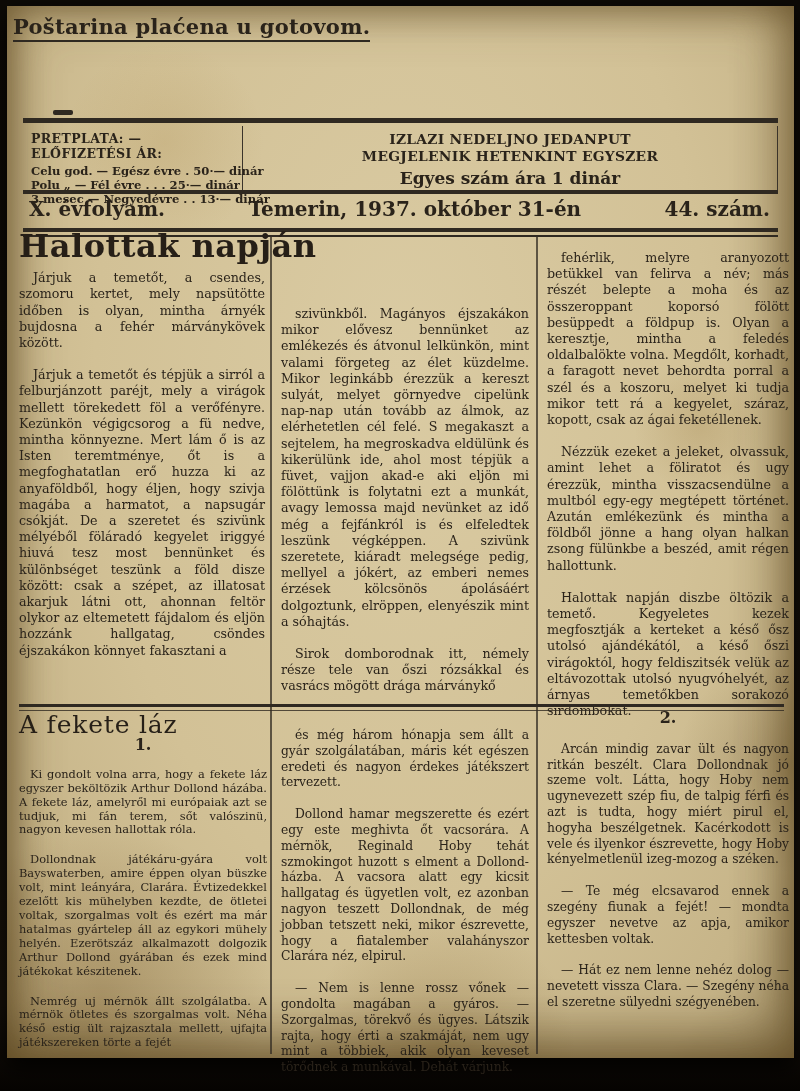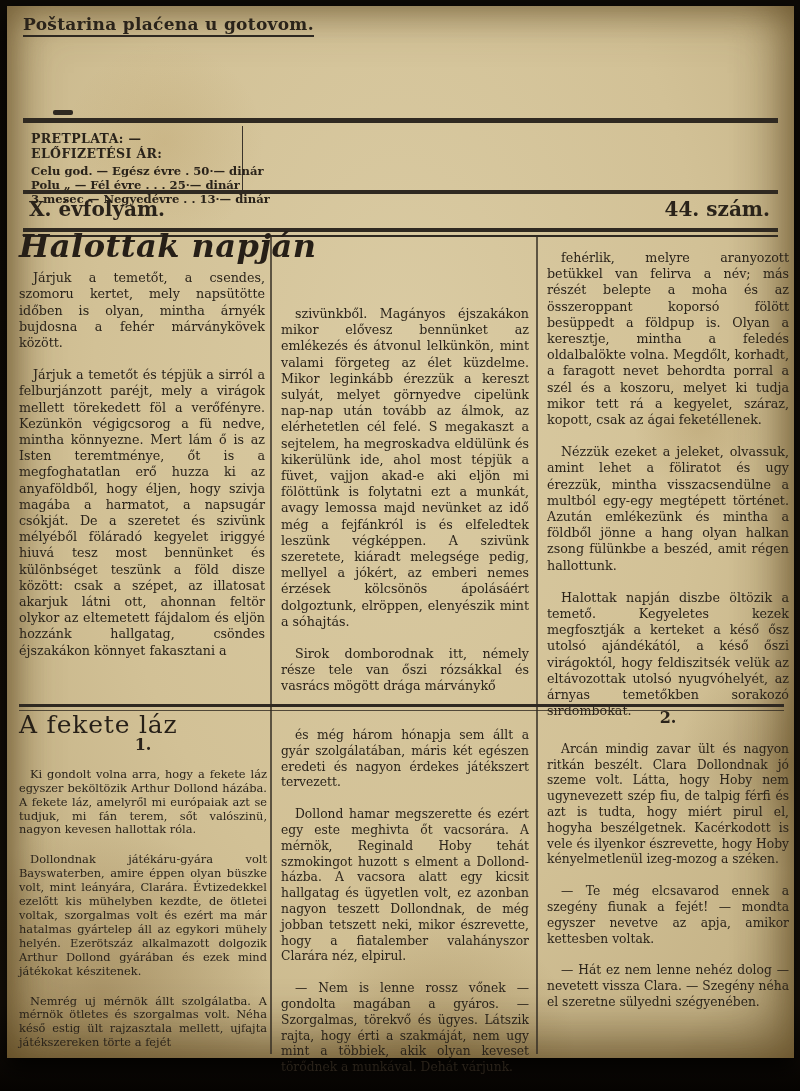--- a/index.html
+++ b/index.html
@@ -20,21 +20,21 @@
       radial-gradient(ellipse at 50% 35%, #dacba3 0%, #d2c196 55%, #c6b488 85%, #ac9a70 100%);
     box-shadow:
       inset 0 0 55px rgba(86,62,20,.45),
       inset -10px -24px 50px rgba(70,50,15,.45),
       inset 8px 8px 28px rgba(70,50,15,.30),
       0 10px 22px rgba(0,0,0,.85);
   }
   .ink{background:#2f2921;}
   
   .postage{
-    position:absolute;left:16px;top:8px;font-size:17px;font-weight:bold;
+    position:absolute;left:6px;top:8px;font-size:21px;font-weight:bold;
     border-bottom:2px solid #2f2921;padding-bottom:1px;letter-spacing:.3px;
   }
   .masthead{
     position:absolute;left:30px;right:24px;top:20px;text-align:center;
     font-size:56px;font-weight:bold;letter-spacing:3px;word-spacing:18px;
     white-space:nowrap;color:#26201a;text-shadow:0 0 1px rgba(40,32,20,.6);
   }
   .ornament{position:absolute;left:46px;top:104px;width:20px;height:5px;background:#2f2921;border-radius:2px;}
   .rule-a{position:absolute;left:16px;right:16px;top:112px;height:5px;}
   .header-row{
@@ -63,21 +63,21 @@
   .vrule{position:absolute;top:230px;height:818px;width:2px;background:rgba(52,45,36,.75);}
   .vr1{left:263px;} .vr2{left:529px;}
   .col{position:absolute;text-align:justify;}
   .col p{margin:16px 0 2px;text-indent:14px;}
   .a1{font-size:12.7px;line-height:16.2px;}
   .a1c1{left:12px;top:232px;width:246px;}
   .a1c2{left:274px;top:284px;width:248px;}
   .a1c3{left:540px;top:228px;width:242px;}
   .headline1{
     font-size:32px;font-weight:bold;white-space:nowrap;letter-spacing:.5px;
-    text-indent:0;margin:0 0 12px;overflow:visible;text-align:left;color:#261f17;font-style:italic;
+    text-indent:0;margin:0 0 12px;overflow:visible;text-align:left;color:#261f17;
   }
   .divider1{position:absolute;left:12px;right:10px;top:698px;height:3px;}
   .divider2{position:absolute;left:12px;right:10px;top:704px;height:1px;background:rgba(47,41,33,.8);}
   .a2c1{left:12px;top:712px;width:248px;font-size:11.4px;line-height:13.9px;}
   .a2c1 p{text-indent:11px;}
   .a2c2{left:274px;top:706px;width:248px;font-size:12.3px;line-height:15.8px;}
   .a2c3{left:540px;top:702px;width:242px;font-size:12.3px;line-height:15.8px;}
   .headline2{
     font-size:25px;font-weight:normal;letter-spacing:.8px;text-indent:0;
     margin:0 0 6px;text-align:left;color:#261f17;
@@ -97,24 +97,30 @@
   <div class="ornament"></div>
   <div class="rule-a ink"></div>
 
   <div class="header-row">
     <div class="hcell hc1">
       <div class="htitle">PRETPLATA: — ELŐFIZETÉSI ÁR:</div>
       <div class="hrow">Celu god. — Egész évre .  50·— dinár</div>
       <div class="hrow">Polu  „   — Fél évre . . .  25·— dinár</div>
       <div class="hrow">3 mesec — Negyedévre . .  13·— dinár</div>
     </div>
+    <div class="hcell hc2">
+      <div class="l1">IZLAZI NEDELJNO JEDANPUT</div>
+      <div class="l2">MEGJELENIK HETENKINT EGYSZER</div>
+      <div class="l3">Egyes szám ára 1 dinár</div>
+    </div>
   </div>
 
   <div class="dateline">
     <span>X. évfolyam.</span>
+    <span>Temerin, 1937. október 31-én</span>
     <span>44. szám.</span>
   </div>
   <div class="rule-c1 ink"></div>
   <div class="rule-c2 ink"></div>
 
   <div class="vrule vr1"></div>
   <div class="vrule vr2"></div>
 
   <div class="col a1 a1c1">
     <h1 class="headline1">Halottak napján</h1>

